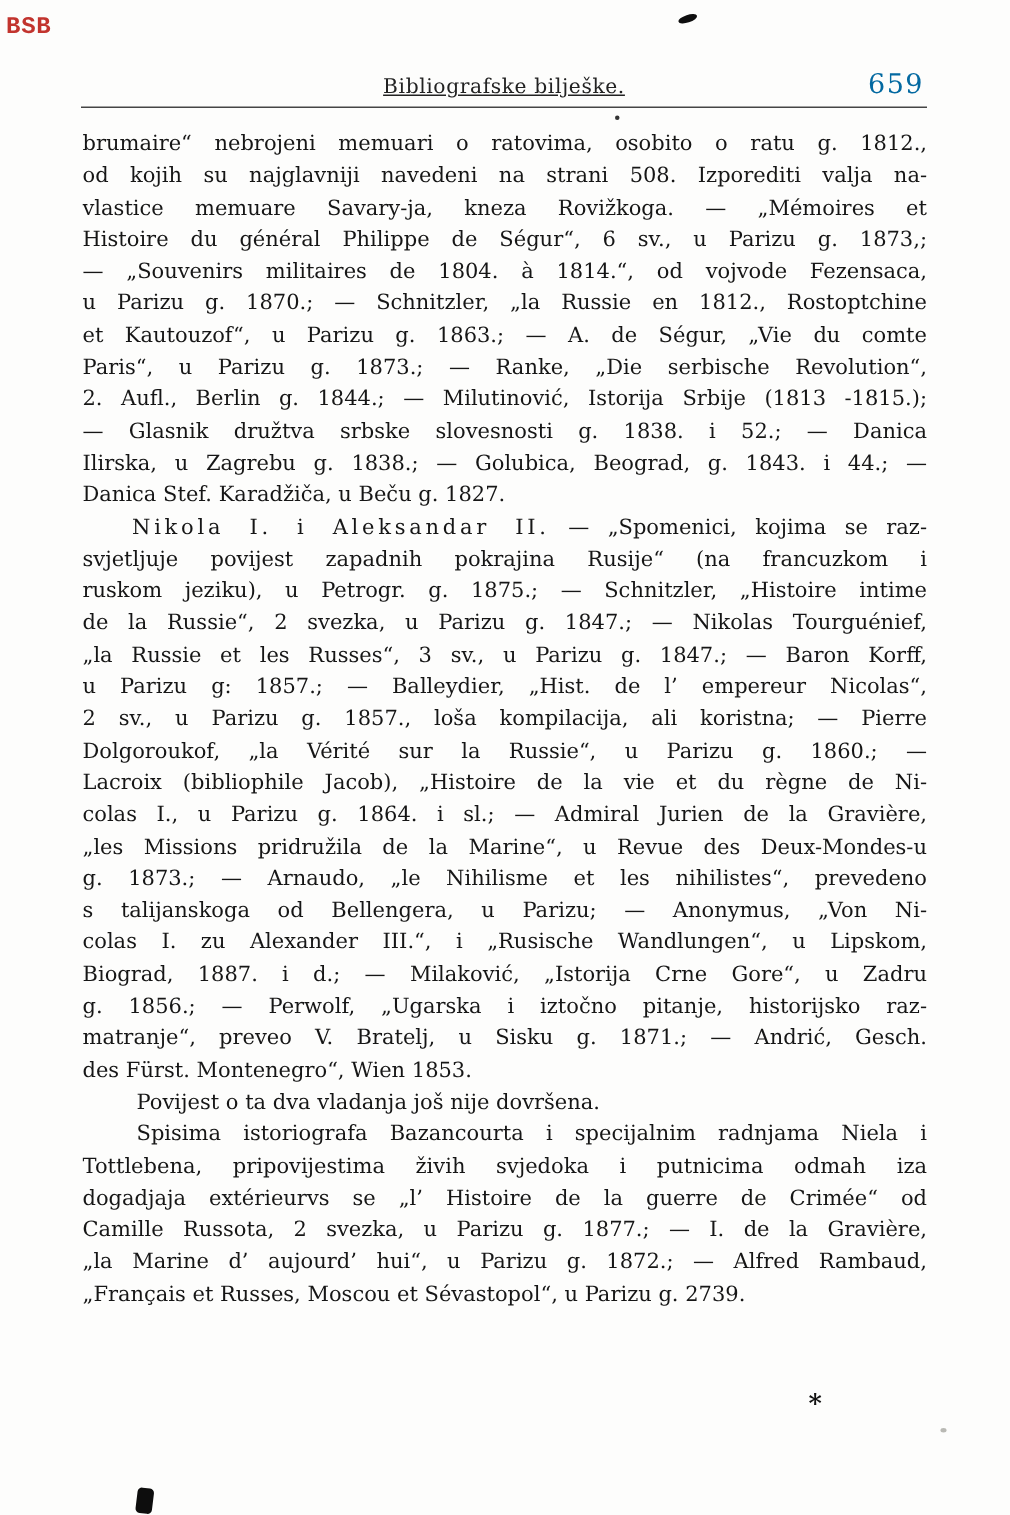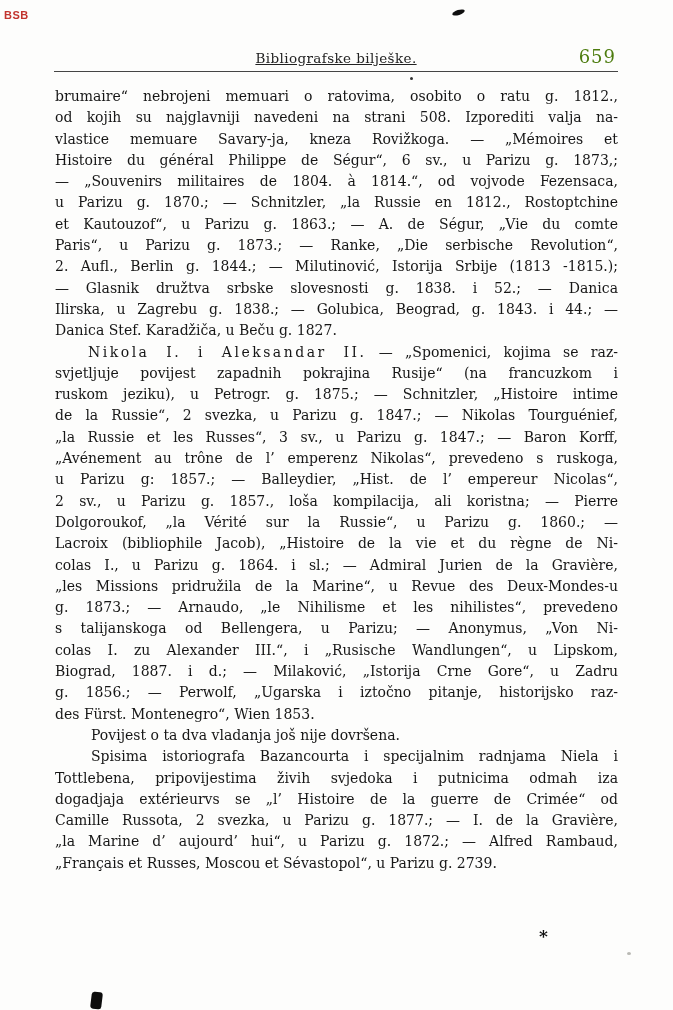--- a/index.html
+++ b/index.html
@@ -5,33 +5,33 @@
   html,body{margin:0;padding:0;}
   body{
     width:673px;height:1010px;position:relative;overflow:hidden;
     background:#fdfdfc;
     font-family:"DejaVu Serif", serif;
     color:#1b1b1b;
   }
   
   .stamp{
     position:absolute;left:4px;top:9px;
-    font-family:Liberation Sans, sans-serif;
-    font-size:11px;font-weight:bold;letter-spacing:.5px;
+    font-family:Liberation Mono, monospace;
+    font-size:16px;font-weight:bold;letter-spacing:.5px;
     color:#c2342e;
   }
   
   .header{position:absolute;left:54px;top:46px;width:564px;height:24px;}
   .running-title{
     position:absolute;left:0;right:0;text-align:center;
     font-size:13.5px;letter-spacing:.4px;color:#222;top:4px;text-decoration:underline;
   }
   .page-number{
     position:absolute;right:2px;top:0;
-    font-size:18px;letter-spacing:1px;color:#4d7c0f;
+    font-size:18px;letter-spacing:1px;color:#0369a1;
   }
   .header-rule{
     position:absolute;left:54px;top:71px;width:564px;height:0;
     border-top:1.6px solid #2b2b2b;opacity:.88;
   }
   .rule-dot{
     position:absolute;left:410px;top:77px;width:3px;height:3px;
     background:#111;border-radius:50%;opacity:.85;
   }
   
@@ -92,32 +92,32 @@
     <div class="ln j">— Glasnik družtva srbske slovesnosti g. 1838. i 52.; — Danica</div>
     <div class="ln j">Ilirska, u Zagrebu g. 1838.; — Golubica, Beograd, g. 1843. i 44.; —</div>
     <div class="ln">Danica Stef. Karadžiča, u Beču g. 1827.</div>
     <div class="ln j ind">
       <span class="sperr">Nikola I. i Aleksandar II.</span><span> — „Spomenici, kojima se raz-</span>
     </div>
     <div class="ln j">svjetljuje povijest zapadnih pokrajina Rusije“ (na francuzkom i</div>
     <div class="ln j">ruskom jeziku), u Petrogr. g. 1875.; — Schnitzler, „Histoire intime</div>
     <div class="ln j">de la Russie“, 2 svezka, u Parizu g. 1847.; — Nikolas Tourguénief,</div>
     <div class="ln j">„la Russie et les Russes“, 3 sv., u Parizu g. 1847.; — Baron Korff,</div>
-    <div class="ln j">„Avénement au trône de l’ emperenz Nikolas“, prevedeno s ruskoga,</div>
     <div class="ln j">u Parizu g: 1857.; — Balleydier, „Hist. de l’ empereur Nicolas“,</div>
     <div class="ln j">2 sv., u Parizu g. 1857., loša kompilacija, ali koristna; — Pierre</div>
     <div class="ln j">Dolgoroukof, „la Vérité sur la Russie“, u Parizu g. 1860.; —</div>
     <div class="ln j">Lacroix (bibliophile Jacob), „Histoire de la vie et du règne de Ni-</div>
     <div class="ln j">colas I., u Parizu g. 1864. i sl.; — Admiral Jurien de la Gravière,</div>
     <div class="ln j">„les Missions pridružila de la Marine“, u Revue des Deux-Mondes-u</div>
     <div class="ln j">g. 1873.; — Arnaudo, „le Nihilisme et les nihilistes“, prevedeno</div>
     <div class="ln j">s talijanskoga od Bellengera, u Parizu; — Anonymus, „Von Ni-</div>
     <div class="ln j">colas I. zu Alexander III.“, i „Rusische Wandlungen“, u Lipskom,</div>
     <div class="ln j">Biograd, 1887. i d.; — Milaković, „Istorija Crne Gore“, u Zadru</div>
     <div class="ln j">g. 1856.; — Perwolf, „Ugarska i iztočno pitanje, historijsko raz-</div>
+    <div class="ln j">matranje“, preveo V. Bratelj, u Sisku g. 1871.; — Andrić, Gesch.</div>
     <div class="ln">des Fürst. Montenegro“, Wien 1853.</div>
     <div class="ln ind2">Povijest o ta dva vladanja još nije dovršena.</div>
     <div class="ln j ind2">Spisima istoriografa Bazancourta i specijalnim radnjama Niela i</div>
     <div class="ln j">Tottlebena, pripovijestima živih svjedoka i putnicima odmah iza</div>
     <div class="ln j">dogadjaja extérieurvs se „l’ Histoire de la guerre de Crimée“ od</div>
     <div class="ln j">Camille Russota, 2 svezka, u Parizu g. 1877.; — I. de la Gravière,</div>
     <div class="ln j">„la Marine d’ aujourd’ hui“, u Parizu g. 1872.; — Alfred Rambaud,</div>
     <div class="ln">„Français et Russes, Moscou et Sévastopol“, u Parizu g. 2739.</div>
   </div>
 

